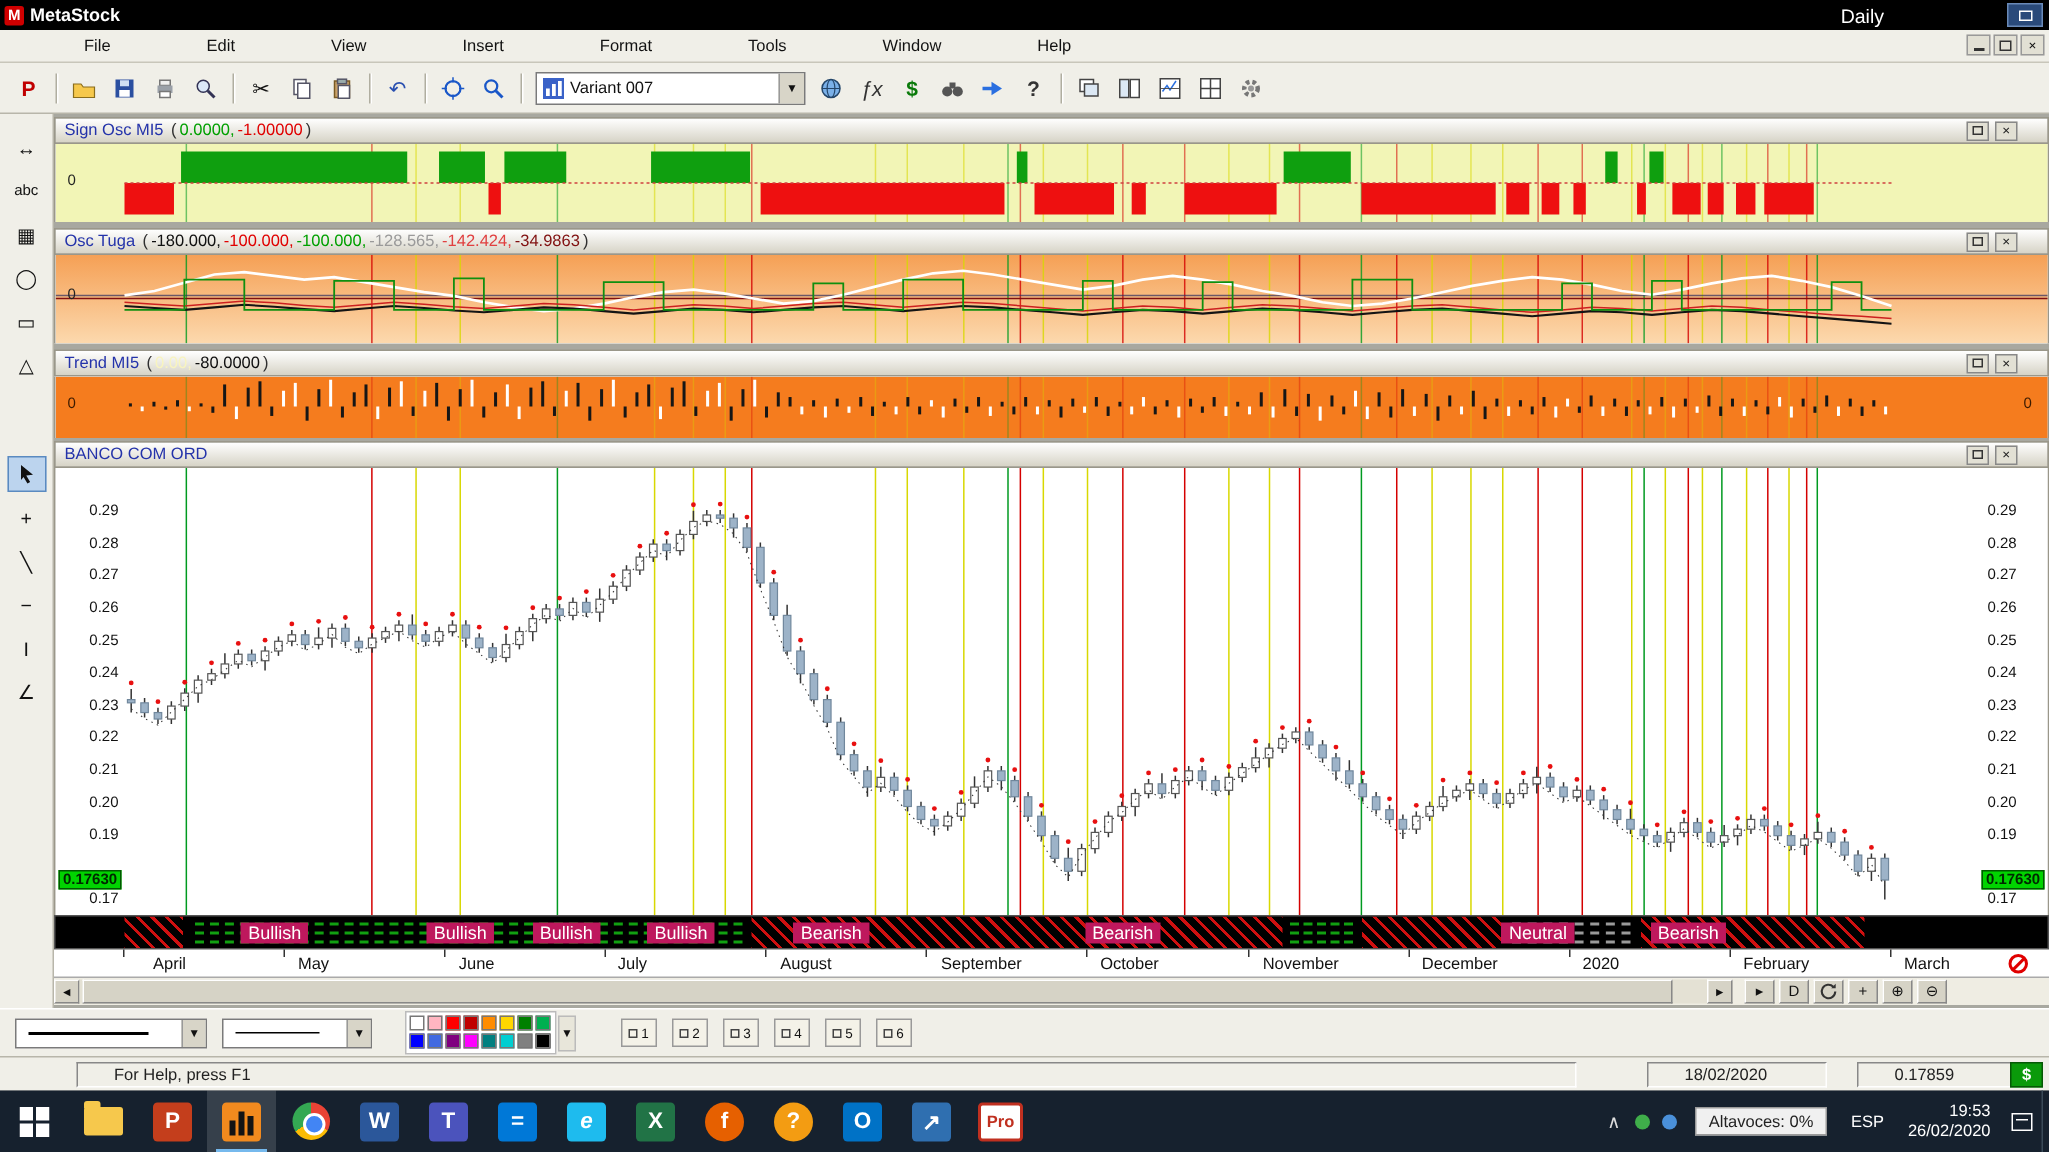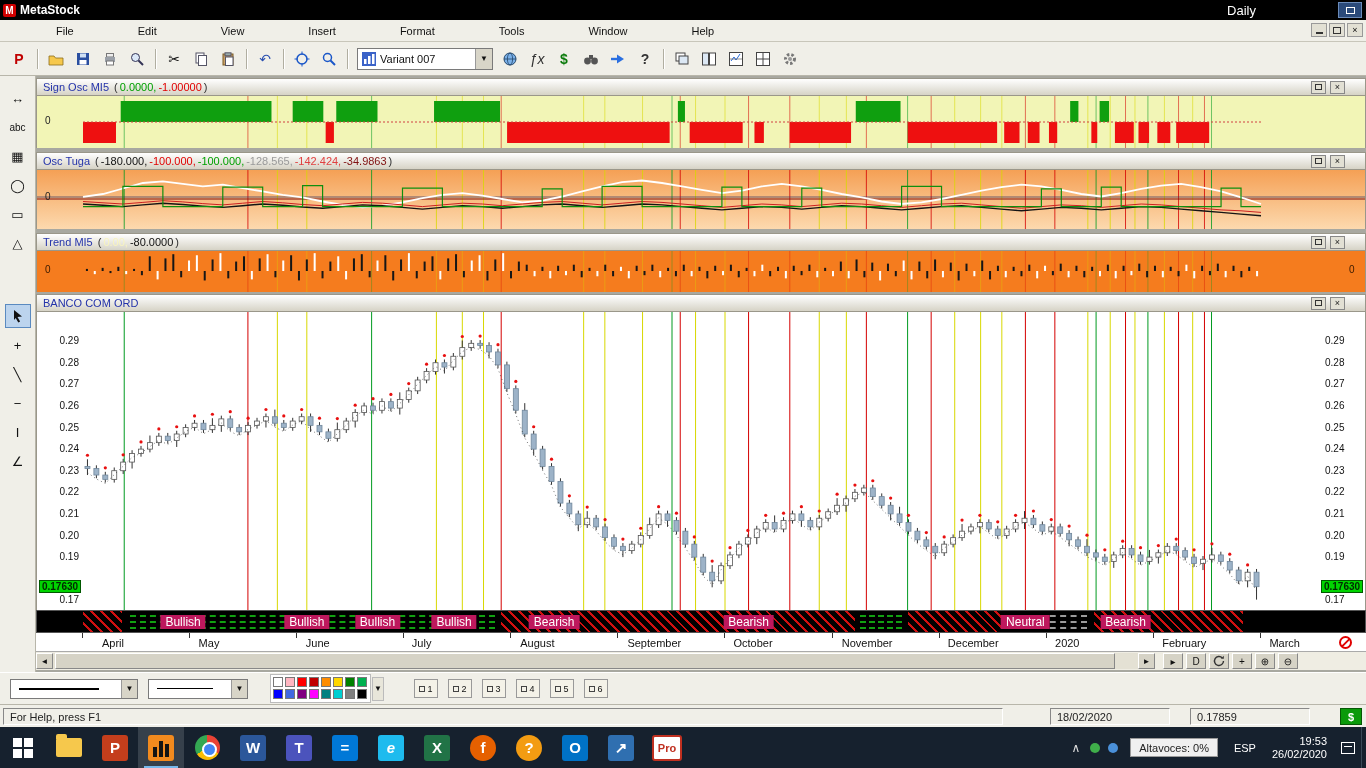--- a/index.html
+++ b/index.html
@@ -29,21 +29,21 @@
   .mdi-btn .minbar{width:7px;border-bottom:2px solid #333;margin-top:6px;}
   .mdi-btn .maxbox{width:8px;height:7px;border:1px solid #333;}
 
   
   .toolbar{left:0;top:42px;width:1366px;height:34px;background:#f0efe8;border-bottom:1px solid #b8b6aa;
     display:flex;align-items:center;padding-left:6px;}
   .tbtn{width:26px;height:24px;border:1px solid transparent;display:flex;align-items:center;justify-content:center;
     margin-right:1px;}
   .tsep{width:2px;height:20px;border-left:1px solid #b0aea0;border-right:1px solid #fff;margin:0 4px;}
   .glyph{font-size:14px;line-height:1;}
-  .variant-dd{width:136px;height:22px;background:#fff;border:1px solid #7a7a7a;display:flex;align-items:center;margin:0 4px;}
+  .variant-dd{width:180px;height:22px;background:#fff;border:1px solid #7a7a7a;display:flex;align-items:center;margin:0 4px;}
   .variant-dd .dd-icon{width:14px;height:14px;margin:0 4px;}
   .variant-dd .dd-text{flex:1;font-size:11px;}
   .variant-dd .dd-arrow{width:17px;height:20px;background:#d8d5c8;border-left:1px solid #999;
     display:flex;align-items:center;justify-content:center;font-size:8px;}
 
   
   .lefttools{left:0;top:76px;width:36px;height:596px;background:#f0efe8;border-right:1px solid #b8b6aa;
     display:flex;flex-direction:column;align-items:center;padding-top:10px;}
   .ltbtn{width:26px;height:24px;margin-bottom:5px;display:flex;align-items:center;justify-content:center;
     border:1px solid transparent;font-size:13px;}
@@ -102,21 +102,21 @@
     display:flex;align-items:center;justify-content:center;margin-left:auto;}
   .palette{display:grid;grid-template-columns:repeat(8,11px);grid-auto-rows:11px;gap:1px;margin-left:22px;padding:2px;border:1px solid #bbb;background:#fff;}
   .pal-sq{width:10px;height:10px;border:1px solid #777;}
   .pal-arrow{width:12px;height:24px;display:flex;align-items:center;justify-content:center;font-size:8px;border:1px solid #bbb;margin-left:1px;background:#e8e6da;}
   .layout-btns{display:flex;gap:10px;margin-left:30px;}
   .lay-btn{width:24px;height:19px;background:#f4f2e8;border:1px solid #999;display:flex;align-items:center;justify-content:center;gap:2px;font-size:9px;}
   .lay-btn .mini-box{width:6px;height:6px;border:1px solid #444;display:inline-block;}
 
   
   .statusbar{left:0;top:704px;width:1366px;height:23px;background:#f0efe8;border-top:1px solid #b8b6aa;}
-  .st-box{position:absolute;top:3px;height:17px;border:1px solid;border-color:#888 #fff #fff #888;padding:2px 6px;font-size:11px;color:#222;}
+  .st-box{position:absolute;top:3px;height:17px;border:1px solid;border-color:#888 #fff #fff #888;padding:2px 24px;font-size:11px;color:#222;margin-left:48px;}
   .st-dollar{position:absolute;right:4px;top:3px;width:22px;height:17px;background:#0a9a0a;color:#fff;font-weight:bold;
     display:flex;align-items:center;justify-content:center;border:1px solid #055805;}
 
   
   .taskbar{left:0;top:727px;width:1366px;height:41px;background:#16212e;display:flex;align-items:center;color:#fff;}
   .tk-icon{width:46px;height:41px;display:flex;align-items:center;justify-content:center;position:relative;}
   .tk-icon.active{background:rgba(255,255,255,.14);}
   .tk-icon.active::after{content:"";position:absolute;bottom:0;left:6px;right:6px;height:2px;background:#76b9ed;}
   .tile{width:26px;height:26px;border-radius:3px;display:flex;align-items:center;justify-content:center;
     color:#fff;font-weight:bold;font-size:15px;}

